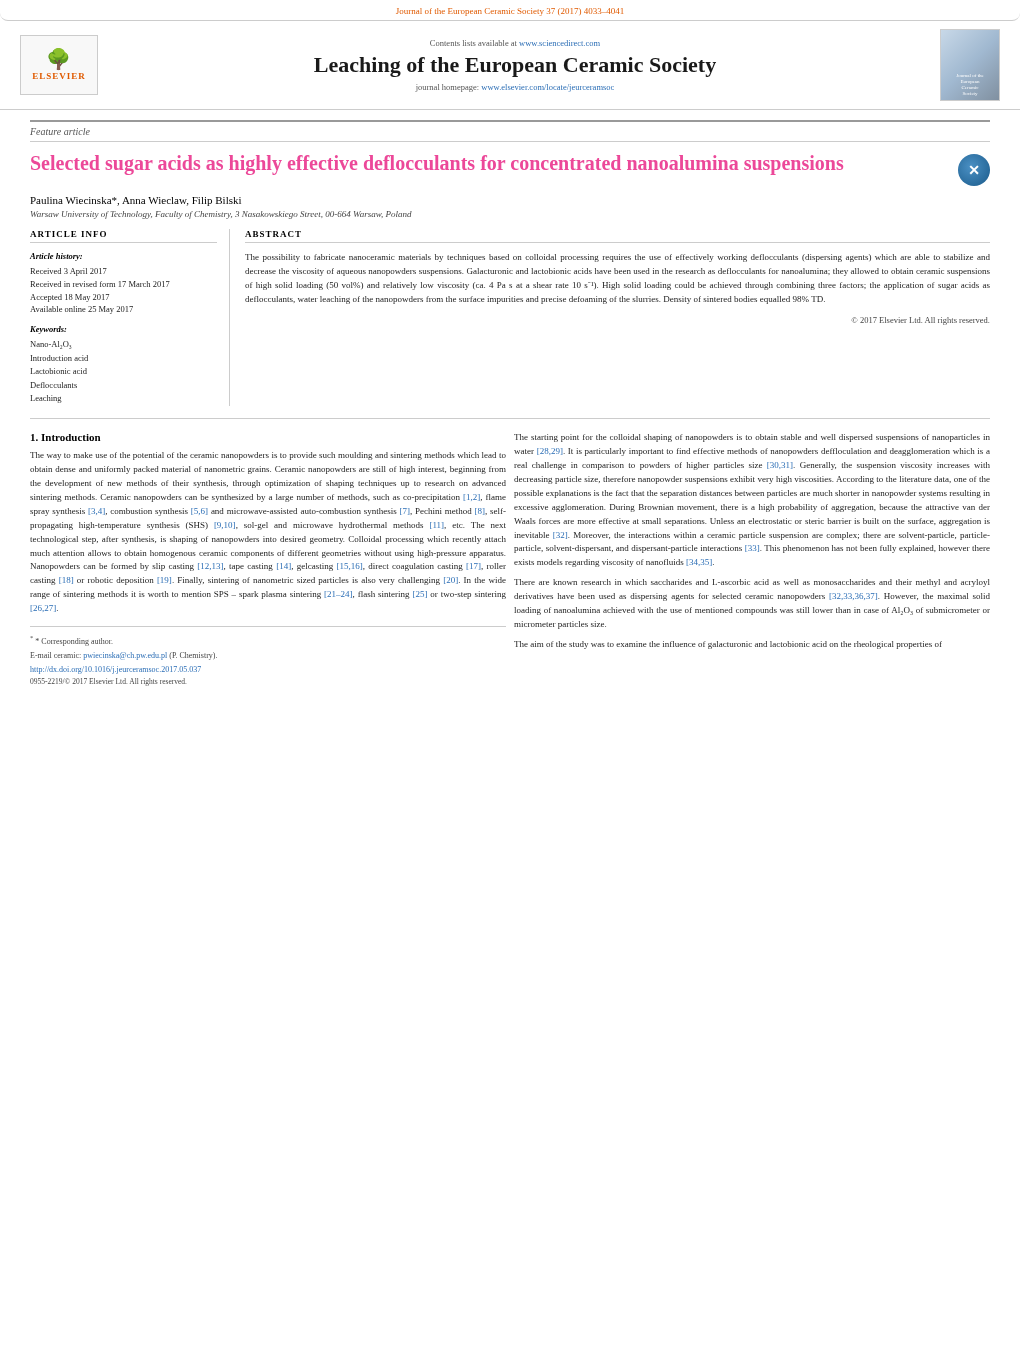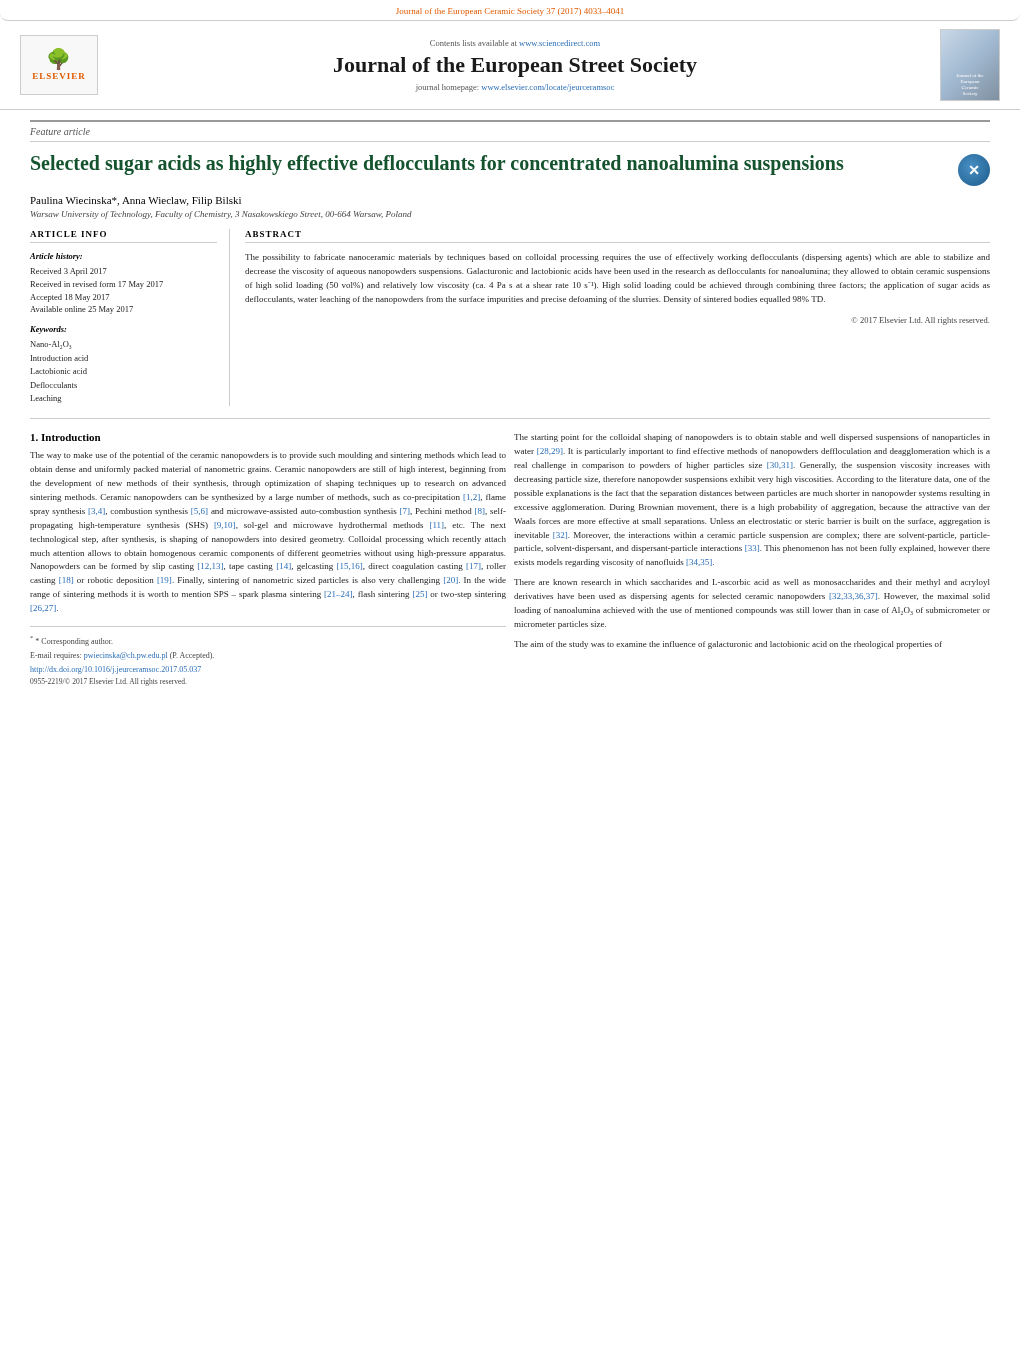--- a/index.html
+++ b/index.html
@@ -139,21 +139,21 @@
 
     .paper-title-section {
       display: flex;
       align-items: flex-start;
       margin-bottom: 8px;
     }
 
     .paper-title {
       font-size: 20px;
       font-weight: bold;
-      color: #14532d;
+      color: #ec4899;
       line-height: 1.3;
       flex: 1;
     }
 
     .crossmark-badge {
       width: 32px;
       height: 32px;
       border-radius: 50%;
       background: radial-gradient(circle at 40% 40%, #4a90c4, #1a5a8a);
       display: flex;
@@ -327,21 +327,21 @@
       <div class="elsevier-tree">🌳</div>
       <div class="elsevier-text">ELSEVIER</div>
     </div>
   </div>
 
   <div class="header-center">
     <div class="header-links">
       <span>Contents lists available at</span>
       <span class="link">www.sciencedirect.com</span>
     </div>
-    <div class="journal-title">Journal of the European Street Society</div>
+    <div class="journal-title">Leaching of the European Ceramic Society</div>
     <div class="journal-homepage">
       <span>journal homepage:</span>
       <span class="link">www.elsevier.com/locate/jeurceramsoc</span>
     </div>
   </div>
 
   <div class="header-logo-right">
     <div class="journal-thumbnail">
       <div class="journal-thumbnail-text">Journal of the<br>European<br>Ceramic<br>Society</div>
     </div>
@@ -365,21 +365,21 @@
 
   <div class="affiliation">Warsaw University of Technology, Faculty of Chemistry, 3 Nasakowskiego Street, 00-664 Warsaw, Poland</div>
 
   <div class="two-column">
 
     <div class="article-info">
       <h3>ARTICLE INFO</h3>
 
       <div class="info-section-title">Article history:</div>
       <div class="info-row">Received 3 April 2017</div>
-      <div class="info-row">Received in revised form 17 May 2017</div>
+      <div class="info-row">Received in revised form 17 March 2017</div>
       <div class="info-row">Accepted 18 May 2017</div>
       <div class="info-row">Available online 25 May 2017</div>
 
       <div class="info-section-title">Keywords:</div>
       <div class="keywords-list">
         <div>Nano-Al₂O₃</div>
         <div>Introduction acid</div>
         <div>Lactobionic acid</div>
         <div>Deflocculants</div>
         <div>Leaching</div>
@@ -402,23 +402,23 @@
       <div class="section-heading">1. Introduction</div>
       <div class="body-text">
         The way to make use of the potential of the ceramic nanopowders is to provide such moulding and sintering methods which lead to obtain dense and uniformly packed material of nanometric grains. Ceramic nanopowders are still of high interest, beginning from the development of new methods of their synthesis, through optimization of shaping techniques up to research on advanced sintering methods. Ceramic nanopowders can be synthesized by a large number of methods, such as co-precipitation <span class="ref">[1,2]</span>, flame spray synthesis <span class="ref">[3,4]</span>, combustion synthesis <span class="ref">[5,6]</span> and microwave-assisted auto-combustion synthesis <span class="ref">[7]</span>, Pechini method <span class="ref">[8]</span>, self-propagating high-temperature synthesis (SHS) <span class="ref">[9,10]</span>, sol-gel and microwave hydrothermal methods <span class="ref">[11]</span>, etc. The next technological step, after synthesis, is shaping of nanopowders into desired geometry. Colloidal processing which recently attach much attention allows to obtain homogenous ceramic components of different geometries without using high-pressure apparatus. Nanopowders can be formed by slip casting <span class="ref">[12,13]</span>, tape casting <span class="ref">[14]</span>, gelcasting <span class="ref">[15,16]</span>, direct coagulation casting <span class="ref">[17]</span>, roller casting <span class="ref">[18]</span> or robotic deposition <span class="ref">[19]</span>. Finally, sintering of nanometric sized particles is also very challenging <span class="ref">[20]</span>. In the wide range of sintering methods it is worth to mention SPS – spark plasma sintering <span class="ref">[21–24]</span>, flash sintering <span class="ref">[25]</span> or two-step sintering <span class="ref">[26,27]</span>.
       </div>
 
       <div class="footnote-section">
         <div class="footnote-text">
           <sup>*</sup> <span>* Corresponding author.</span>
         </div>
         <div class="footnote-text">
-          <span>E-mail requires:</span>
+          <span>E-mail ceramic:</span>
           <span class="footnote-link">pwiecinska@ch.pw.edu.pl</span>
-          <span>(P. Accepted).</span>
+          <span>(P. Chemistry).</span>
         </div>
         <div class="doi-line">
           <span class="footnote-link">http://dx.doi.org/10.1016/j.jeurceramsoc.2017.05.037</span>
         </div>
         <div class="doi-line">0955-2219/© 2017 Elsevier Ltd. All rights reserved.</div>
       </div>
     </div>
 
     <div class="body-col">
       <div class="body-text">

